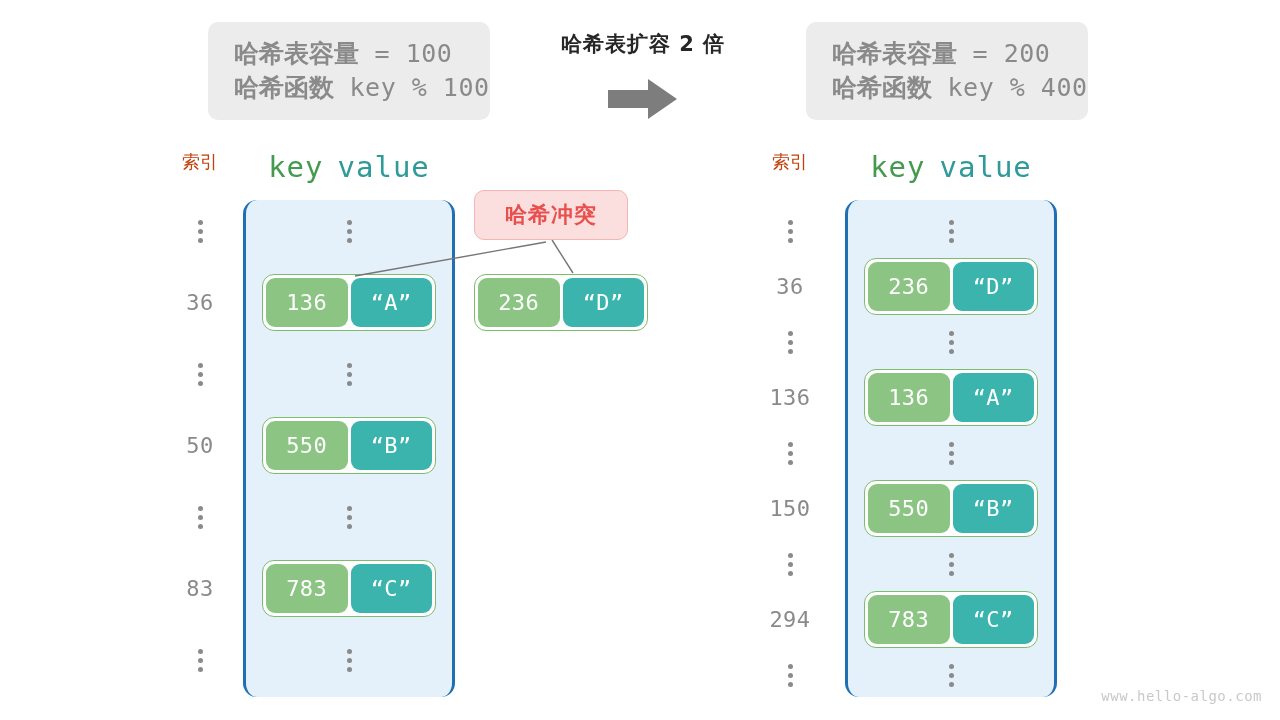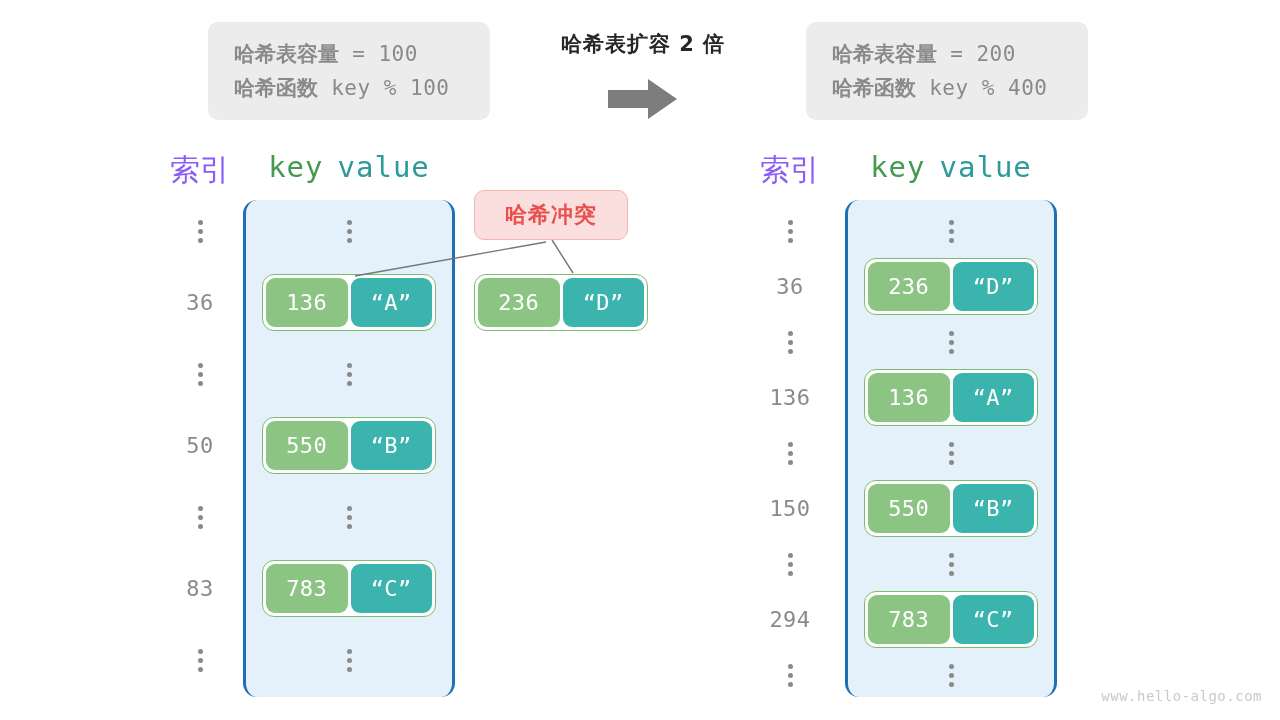--- a/index.html
+++ b/index.html
@@ -23,21 +23,21 @@
     border-radius: 10px;
     box-sizing: border-box;
     padding: 18px 26px;
     display: flex;
     flex-direction: column;
     justify-content: center;
     gap: 8px;
   }
   .info-line {
     white-space: nowrap;
-    font-size: 21px;
+    font-size: 25px;
     line-height: 26px;
     color: #8a8a8a;
     font-family: "DejaVu Sans Mono", monospace;
     letter-spacing: 0.5px;
   }
   .info-line .cn {
     font-family: "DejaVu Sans", sans-serif;
     font-weight: bold;
     color: #8a8a8a;
     letter-spacing: 0;
@@ -64,22 +64,22 @@
     top: 78px;
     width: 70px;
     height: 42px;
   }
 
   
   .col-head-index {
     position: absolute;
     width: 80px;
     text-align: center;
-    font-size: 30px;
-    color: #8b5cf6;
+    font-size: 18px;
+    color: #c2410c;
     font-family: "DejaVu Sans", sans-serif;
     white-space: nowrap;
   }
   .col-head-kv {
     position: absolute;
     width: 212px;
     text-align: center;
     font-size: 29px;
     font-family: "DejaVu Sans Mono", monospace;
     white-space: nowrap;

